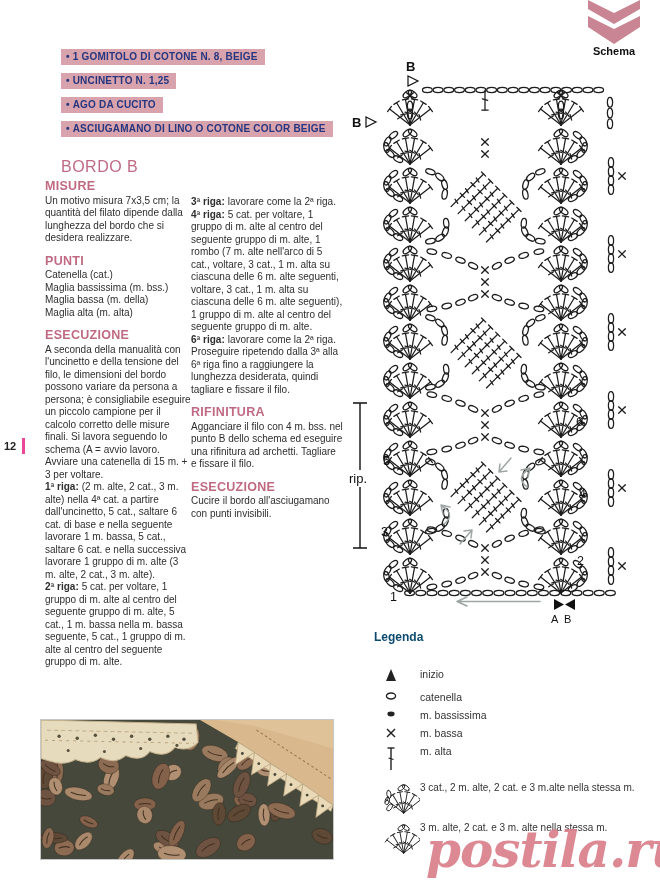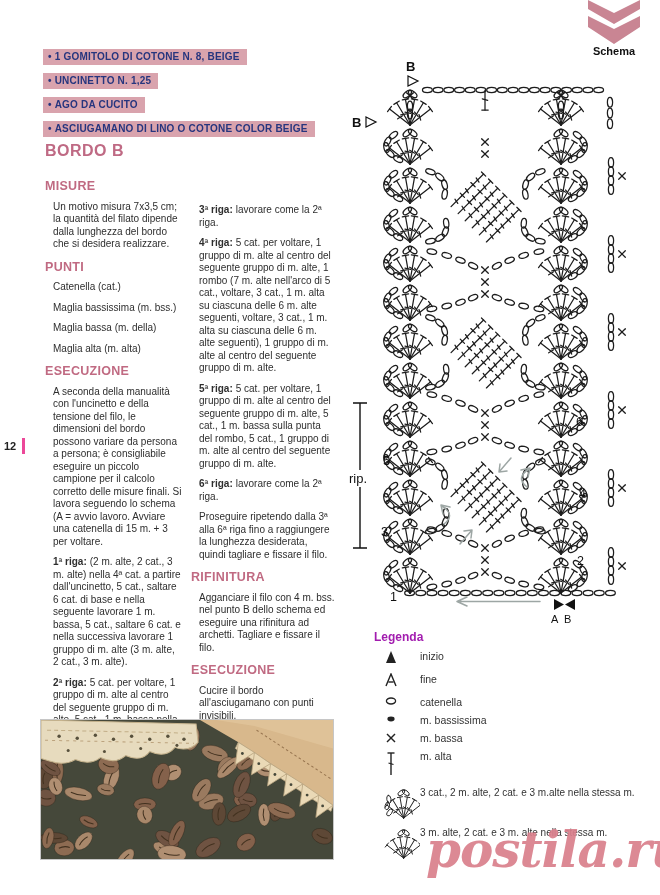--- a/index.html
+++ b/index.html
@@ -3,44 +3,44 @@
 <meta charset="utf-8">
 <style>
   html,body{margin:0;padding:0;background:#e9e9e9;}
   .page{position:relative;width:660px;height:895px;background:#ffffff;overflow:hidden;
         font-family:"Liberation Sans",sans-serif;color:#2e2e2e;}
   
   .schema-tab{position:absolute;left:578px;top:0;width:72px;text-align:center;}
   .schema-tab svg{display:block;margin:0 auto;}
   .schema-label{font-size:11px;font-weight:bold;color:#111;margin-top:1px;}
   
-  .materials{position:absolute;left:43px;top:46px;}
+  .materials{position:absolute;left:61px;top:46px;}
   .mat-line{margin-bottom:5px;}
   .mat-item{display:inline-block;background:#d9a3ad;color:#26357e;font-weight:bold;
             font-size:10px;line-height:12px;padding:2px 7px 2px 5px;letter-spacing:.2px;}
   .mat-item::before{content:"\2022\00a0";}
   
-  .title{position:absolute;left:45px;top:142px;margin:0;color:#bf6a84;font-size:16px;
-         letter-spacing:.5px;font-weight:bold;}
+  .title{position:absolute;left:45px;top:142px;margin:16px;color:#bf6a84;font-size:16px;
+         letter-spacing:.5px;font-weight:normal;}
   .col{position:absolute;font-size:10px;line-height:12.5px;}
   .col-left{left:45px;top:180px;width:146px;}
   .col-mid{left:191px;top:196px;width:152px;}
   .col h2{color:#c06a82;font-size:12.5px;margin:10px 0 2px;letter-spacing:.3px;}
   .col h2.first{margin-top:0;}
-  .col p{margin:8px;}
+  .col p{margin:0;}
   .riga b{margin-right:3px;}
   
   .pagenum{position:absolute;left:4px;top:438px;font-size:11px;font-weight:bold;color:#222;
            border-right:3px solid #ec4899;padding:2px 6px 2px 0;}
   
   .diagram{position:absolute;left:348px;top:50px;width:312px;height:578px;}
   .diagram svg{width:100%;height:100%;}
   
   .legend{position:absolute;left:374px;top:630px;width:286px;}
-  .legend h3{margin:0 0 6px;font-size:12px;color:#a21caf;}
+  .legend h3{margin:0 0 24px;font-size:12px;color:#0c4a6e;}
   .lrow{display:flex;}
   .lsym{width:46px;display:flex;justify-content:flex-start;padding-left:10px;box-sizing:border-box;}
   .llab{font-size:10.5px;color:#333;}
   .llab.small{font-size:10px;}
   .mb8{margin-bottom:9px;} .mb5{margin-bottom:6px;} .mb4{margin-bottom:4px;}
   
   .photo{position:absolute;left:40px;top:719px;width:292px;height:139px;border:1px solid #c6c6c6;}
   .photo svg{display:block;width:100%;height:100%;}
   
   .watermark{position:absolute;left:426px;top:820px;z-index:40;
@@ -79,21 +79,20 @@
     <p>Maglia alta (m. alta)</p>
     <h2>ESECUZIONE</h2>
     <p>A seconda della manualità con l'uncinetto e della tensione del filo, le dimensioni del bordo possono variare da persona a persona; è consigliabile eseguire un piccolo campione per il calcolo corretto delle misure finali. Si lavora seguendo lo schema (A = avvio lavoro. Avviare una catenella di 15 m. + 3 per voltare.</p>
     <p class="riga"><b>1ª riga:</b><span>(2 m. alte, 2 cat., 3 m. alte) nella 4ª cat. a partire dall'uncinetto, 5 cat., saltare 6 cat. di base e nella seguente lavorare 1 m. bassa, 5 cat., saltare 6 cat. e nella successiva lavorare 1 gruppo di m. alte (3 m. alte, 2 cat., 3 m. alte).</span></p>
     <p class="riga"><b>2ª riga:</b><span>5 cat. per voltare, 1 gruppo di m. alte al centro del seguente gruppo di m. alte, 5 cat., 1 m. bassa nella m. bassa seguente, 5 cat., 1 gruppo di m. alte al centro del seguente gruppo di m. alte.</span></p>
   </div>
 
   <div class="col col-mid">
     <p class="riga"><b>3ª riga:</b><span>lavorare come la 2ª riga.</span></p>
     <p class="riga"><b>4ª riga:</b><span>5 cat. per voltare, 1 gruppo di m. alte al centro del seguente gruppo di m. alte, 1 rombo (7 m. alte nell'arco di 5 cat., voltare, 3 cat., 1 m. alta su ciascuna delle 6 m. alte seguenti, voltare, 3 cat., 1 m. alta su ciascuna delle 6 m. alte seguenti), 1 gruppo di m. alte al centro del seguente gruppo di m. alte.</span></p>
-    <p class="riga"><b>5ª riga:</b><span>5 cat. per voltare, 1 gruppo di m. alte al centro del seguente gruppo di m. alte, 5 cat., 1 m. bassa sulla punta del rombo, 5 cat., 1 gruppo di m. alte al centro del seguente gruppo di m. alte.</span></p>
     <p class="riga"><b>6ª riga:</b><span>lavorare come la 2ª riga.</span></p>
     <p>Proseguire ripetendo dalla 3ª alla 6ª riga fino a raggiungere la lunghezza desiderata, quindi tagliare e fissare il filo.</p>
     <h2>RIFINITURA</h2>
     <p>Agganciare il filo con 4 m. bss. nel punto B dello schema ed eseguire una rifinitura ad archetti. Tagliare e fissare il filo.</p>
     <h2>ESECUZIONE</h2>
     <p>Cucire il bordo all'asciugamano con punti invisibili.</p>
   </div>
 
   <div class="pagenum">12</div>
 
@@ -1459,29 +1458,20 @@
   <div class="legend">
     <h3>Legenda</h3>
     <div class="lrow mb8">
       <span class="lsym">
         <svg width="14" height="14" viewBox="0 0 14 14">
             <polygon points="7,1 12,13 2,13" fill="#222"></polygon>
           </svg>
       </span>
         <span class="llab">inizio</span>
     </div>
-    <div class="lrow mb8">
-      <span class="lsym">
-        <svg width="14" height="14" viewBox="0 0 14 14">
-            <polyline points="2,13 7,1 12,13" fill="none" stroke="#222" stroke-width="1.4"></polyline>
-            <line x1="4.4" y1="9" x2="9.6" y2="9" stroke="#222" stroke-width="1.4"></line>
-          </svg>
-      </span>
-        <span class="llab">fine</span>
-    </div>
     <div class="lrow mb5">
       <span class="lsym">
         <svg width="14" height="10" viewBox="0 0 14 10">
             <ellipse cx="7" cy="5" rx="4.6" ry="3" fill="none" stroke="#222" stroke-width="1.3"></ellipse>
           </svg>
       </span>
         <span class="llab">catenella</span>
     </div>
     <div class="lrow mb5">
       <span class="lsym">

